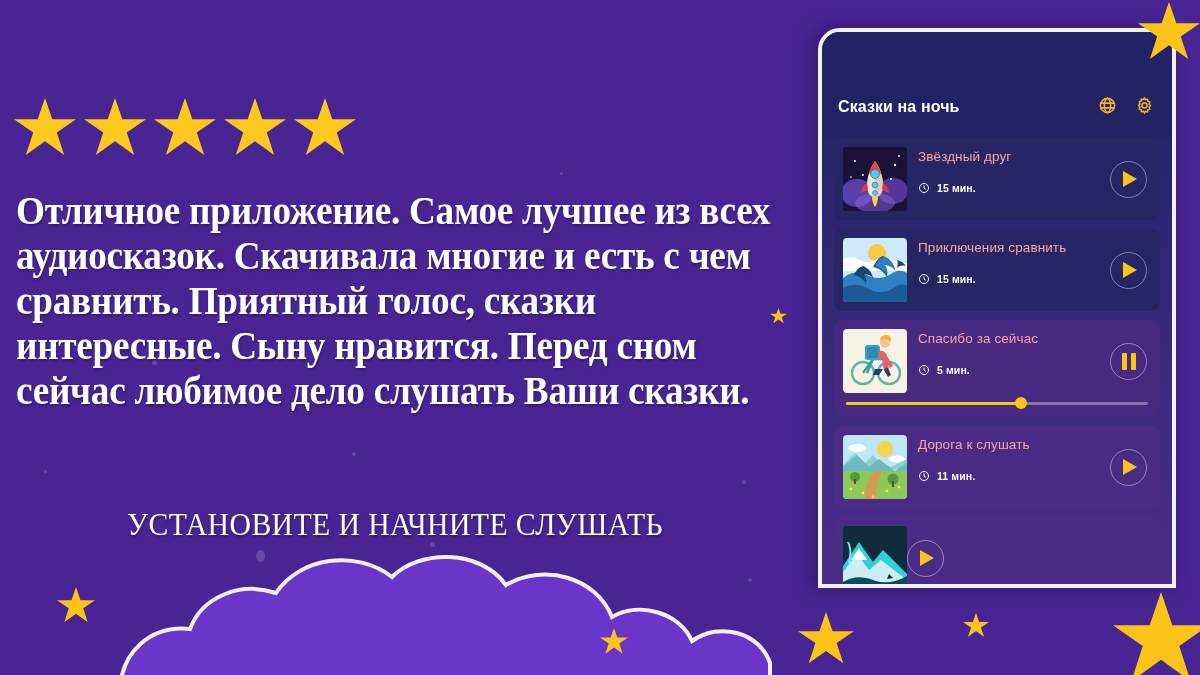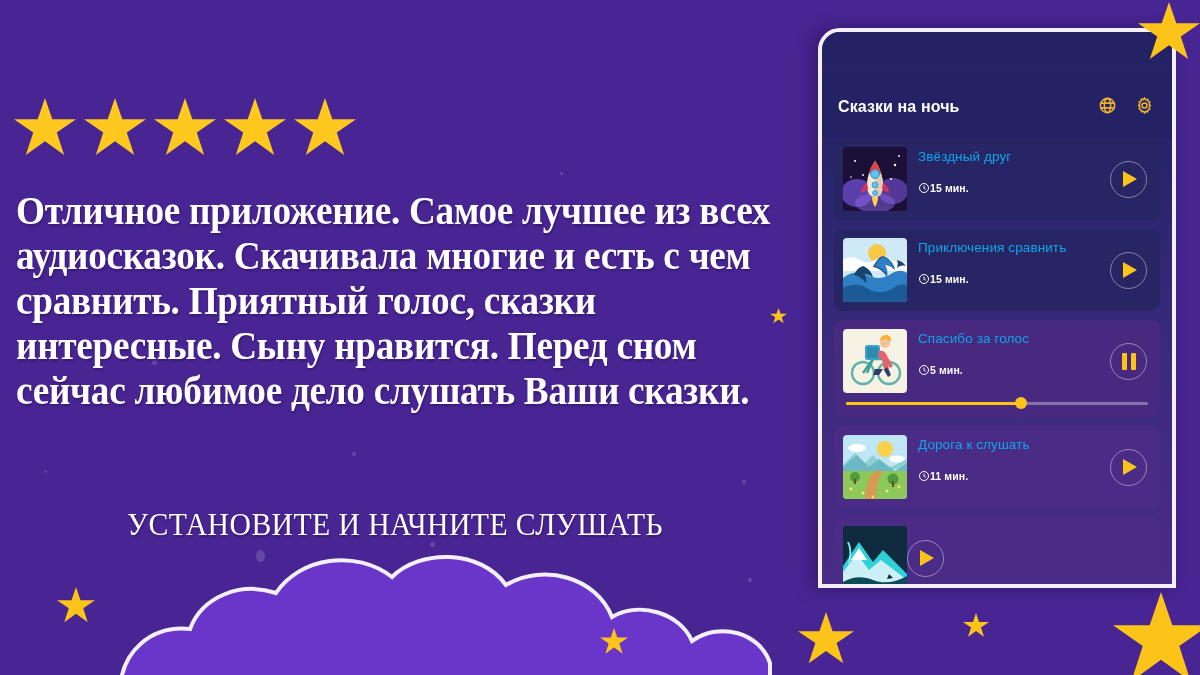--- a/index.html
+++ b/index.html
@@ -99,24 +99,24 @@
   .track.active { background:#47297f; }
 
   .thumb {
     width:64px; height:64px; border-radius:4px; flex:none;
     overflow:hidden; position:relative; background:#1b1340;
   }
   .thumb svg { display:block; width:100%; height:100%; }
 
   .track-info { flex:1; padding:2px 4px 0 11px; min-width:0; }
   .track-title {
-    color:#0ea5e9; font-size:13.5px; font-weight:400; letter-spacing:.1px;
+    color:#fca5a5; font-size:13.5px; font-weight:400; letter-spacing:.1px;
     white-space:nowrap; overflow:hidden; text-overflow:ellipsis;
   }
-  .track-meta { display:flex; align-items:flex-end; margin-top:18px; }
+  .track-meta { display:flex; align-items:flex-end; margin-top:18px; gap:7px; }
   .track-dur { color:#ffffff; font-size:10.5px; font-weight:700; letter-spacing:.1px; }
 
   .play-btn {
     width:37px; height:37px; border-radius:50%;
     border:1.6px solid rgba(255,255,255,.42);
     display:flex; align-items:center; justify-content:center;
     flex:none; align-self:center; margin-right:3px;
   }
   .tri {
     width:0; height:0; margin-left:3px;
@@ -283,21 +283,21 @@
             <rect x="24" y="18" width="11" height="11" rx="1.5" fill="#2d8cb0"></rect>
             <path d="M36 22c4-1 7 1 8 5l2 14-5 1-2-12-4-2z" fill="#e4636b"></path>
             <circle cx="42" cy="14" r="5" fill="#f0c39a"></circle>
             <path d="M37 12c0-4 3-6 6-6s5 2 5 5l-1 2c-1-2-3-3-5-3s-4 1-5 2z" fill="#f7b32b"></path>
             <path d="M44 27l6 10-3 2-6-9z" fill="#e4636b"></path>
             <path d="M40 40l-4 6h-6l2-6z" fill="#2d3b6b"></path>
             <path d="M44 38l4 8-3 2-4-7z" fill="#2d3b6b"></path>
           </svg>
         </div>
         <div class="track-info">
-          <div class="track-title">Спасибо за голос</div>
+          <div class="track-title">Спасибо за сейчас</div>
           <div class="track-meta">
             <svg width="12" height="12" viewBox="0 0 24 24" fill="none" stroke="#ffffff" stroke-width="2">
               <circle cx="12" cy="12" r="9"></circle>
                 <path d="M12 7v5.5l3.5 2"></path>
             </svg>
             <span class="track-dur">5 мин.</span>
           </div>
         </div>
         <div class="play-btn">
           <span class="pause">

